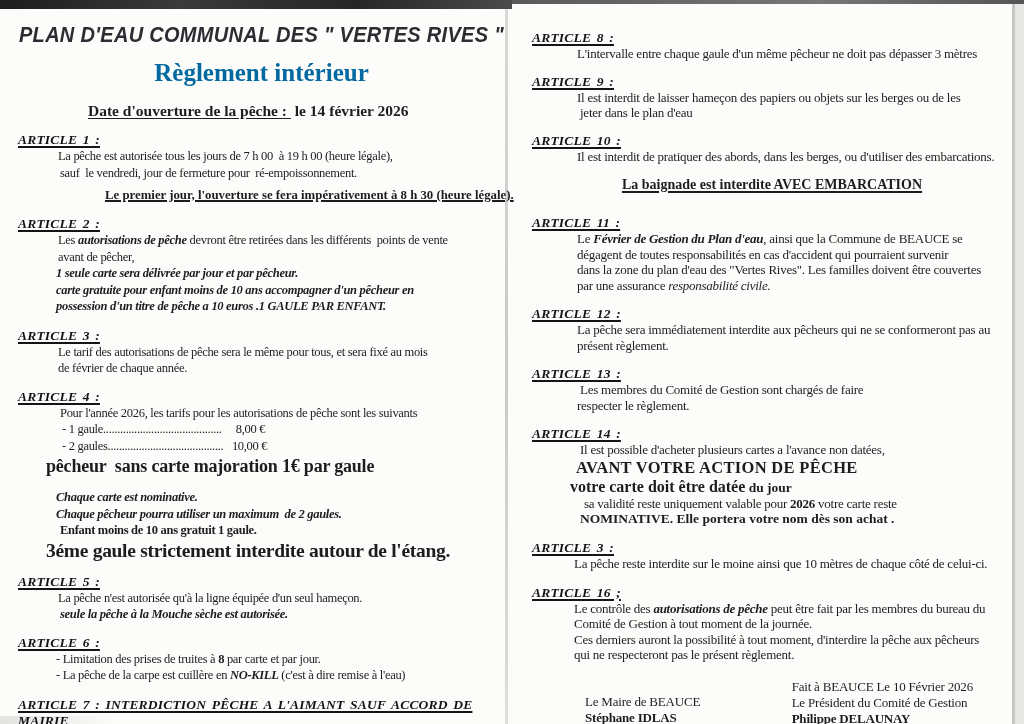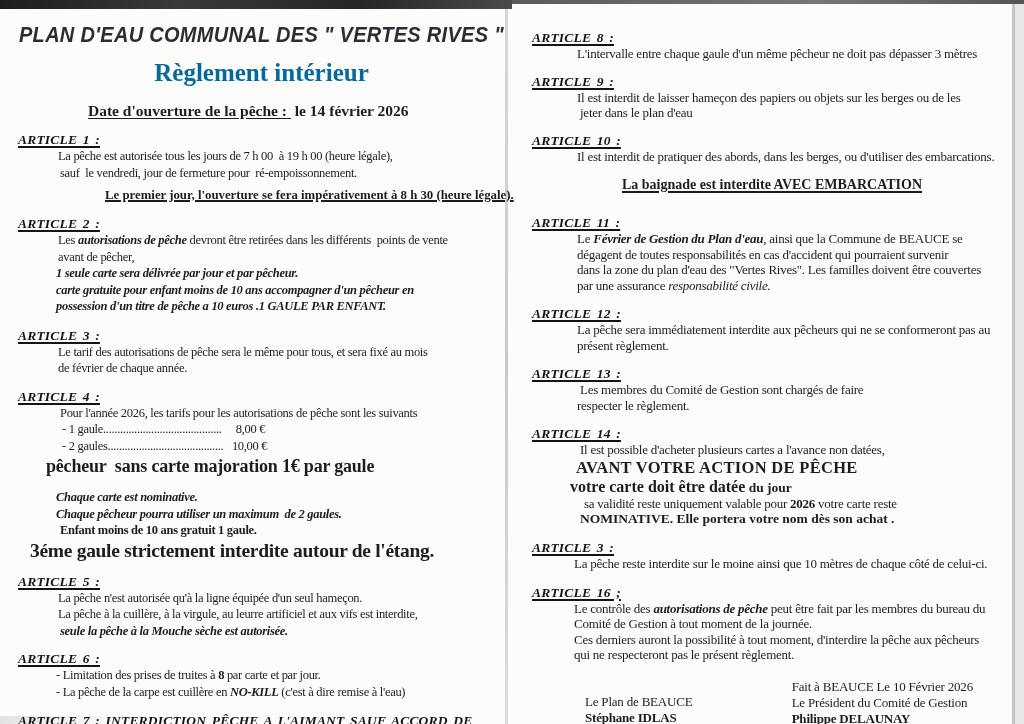--- a/index.html
+++ b/index.html
@@ -18,21 +18,21 @@
       background:linear-gradient(90deg,#d2d2d0,rgba(252,252,250,0));opacity:.6;}
 
   .col{position:absolute;top:0;}
   .col-left{left:18px;width:487px;padding-top:23px;}
   .col-right{left:532px;width:480px;padding-top:30px;}
 
   .line{white-space:pre;font-size:12.5px;line-height:16.5px;letter-spacing:-0.3px;}
   .col-right .line{font-size:13px;line-height:15.5px;letter-spacing:-0.25px;}
   .ind40{margin-left:40px;} .ind42{margin-left:42px;} .ind44{margin-left:44px;} .ind48{margin-left:48px;} .ind52{margin-left:52px;}
   .ind38{margin-left:38px;} .ind55{margin-left:87px;} .ind28{margin-left:28px;}
-  .ind24{margin-left:12px;} .ind45{margin-left:45px;}
+  .ind24{margin-left:28px;} .ind45{margin-left:45px;}
 
   .b{font-weight:bold;} .i{font-style:italic;} .bi{font-weight:bold;font-style:italic;}
   .u{text-decoration:underline;text-underline-offset:2px;}
 
   .art-head{font-weight:bold;font-style:italic;font-size:13.5px;line-height:16px;
       text-decoration:underline;text-decoration-thickness:1.5px;text-underline-offset:2px;
       letter-spacing:0.2px;word-spacing:2px;color:#141414;} .mt12{margin-top:12px;}
   .mt13{margin-top:13px;} .mt14{margin-top:22px;}
 
   .main-title{font-family:"Liberation Sans",sans-serif;font-weight:bold;font-style:italic;
@@ -95,21 +95,20 @@
     <div class="line ind44">- 1 gaule..........................................     8,00 €</div>
     <div class="line ind44">- 2 gaules.........................................   10,00 €</div>
     <div class="big1 ind28">pêcheur  sans carte majoration 1€ par gaule</div>
     <div class="line ind38 bi mt12">Chaque carte est nominative.</div>
     <div class="line ind38 bi">Chaque pêcheur pourra utiliser un maximum  de 2 gaules.</div>
     <div class="line ind42 b">Enfant moins de 10 ans gratuit 1 gaule.</div>
     <div class="big2 ind24">3éme gaule strictement interdite autour de l'étang.</div>
 
     <div class="art-head mt12">ARTICLE 5 :</div>
     <div class="line ind40">La pêche n'est autorisée qu'à la ligne équipée d'un seul hameçon.</div>
-    <div class="line ind40">La pêche à la cuillère, à la virgule, au leurre artificiel et aux vifs est interdite,</div>
     <div class="line ind42 bi">seule la pêche à la Mouche sèche est autorisée.</div>
 
     <div class="art-head mt12">ARTICLE 6 :</div>
     <div class="line ind38"><span>- Limitation des prises de truites à </span><span class="b">8</span><span> par carte et par jour.</span></div>
     <div class="line ind38"><span>- La pêche de la carpe est cuillère en </span><span class="bi">NO-KILL</span><span> (c'est à dire remise à l'eau)</span></div>
 
     <div class="art-head mt13">ARTICLE 7 : INTERDICTION PÊCHE A L'AIMANT SAUF ACCORD DE MAIRIE</div>
 
   </div>
 
@@ -151,21 +150,21 @@
     <div class="line ind42">La pêche reste interdite sur le moine ainsi que 10 mètres de chaque côté de celui-ci.</div>
 
     <div class="art-head mt13">ARTICLE 16 ;</div>
     <div class="line ind42"><span>Le contrôle des </span><span class="bi">autorisations de pêche</span><span> peut être fait par les membres du bureau du</span></div>
     <div class="line ind42">Comité de Gestion à tout moment de la journée.</div>
     <div class="line ind42">Ces derniers auront la possibilité à tout moment, d'interdire la pêche aux pêcheurs</div>
     <div class="line ind42">qui ne respecteront pas le présent règlement.</div>
 
     <div class="sign-row">
       <div class="sign-left">
-        <div class="sign-line">Le Plan de BEAUCE</div>
+        <div class="sign-line">Le Maire de BEAUCE</div>
         <div class="sign-line b">Stéphane IDLAS</div>
       </div>
       <div class="sign-right">
         <div class="sign-line">Fait à BEAUCE Le 10 Février 2026</div>
         <div class="sign-line">Le Président du Comité de Gestion</div>
         <div class="sign-line b">Philippe DELAUNAY</div>
         <svg class="sig-svg" width="185" height="40" viewBox="0 0 185 40">
           <g fill="none" stroke="#2a2a2a" stroke-width="1.6" stroke-linecap="round">
             <path d="M4 34 C 45 27, 120 15, 178 12"></path>
             <path d="M8 38 C 50 31, 118 20, 172 17"></path>

